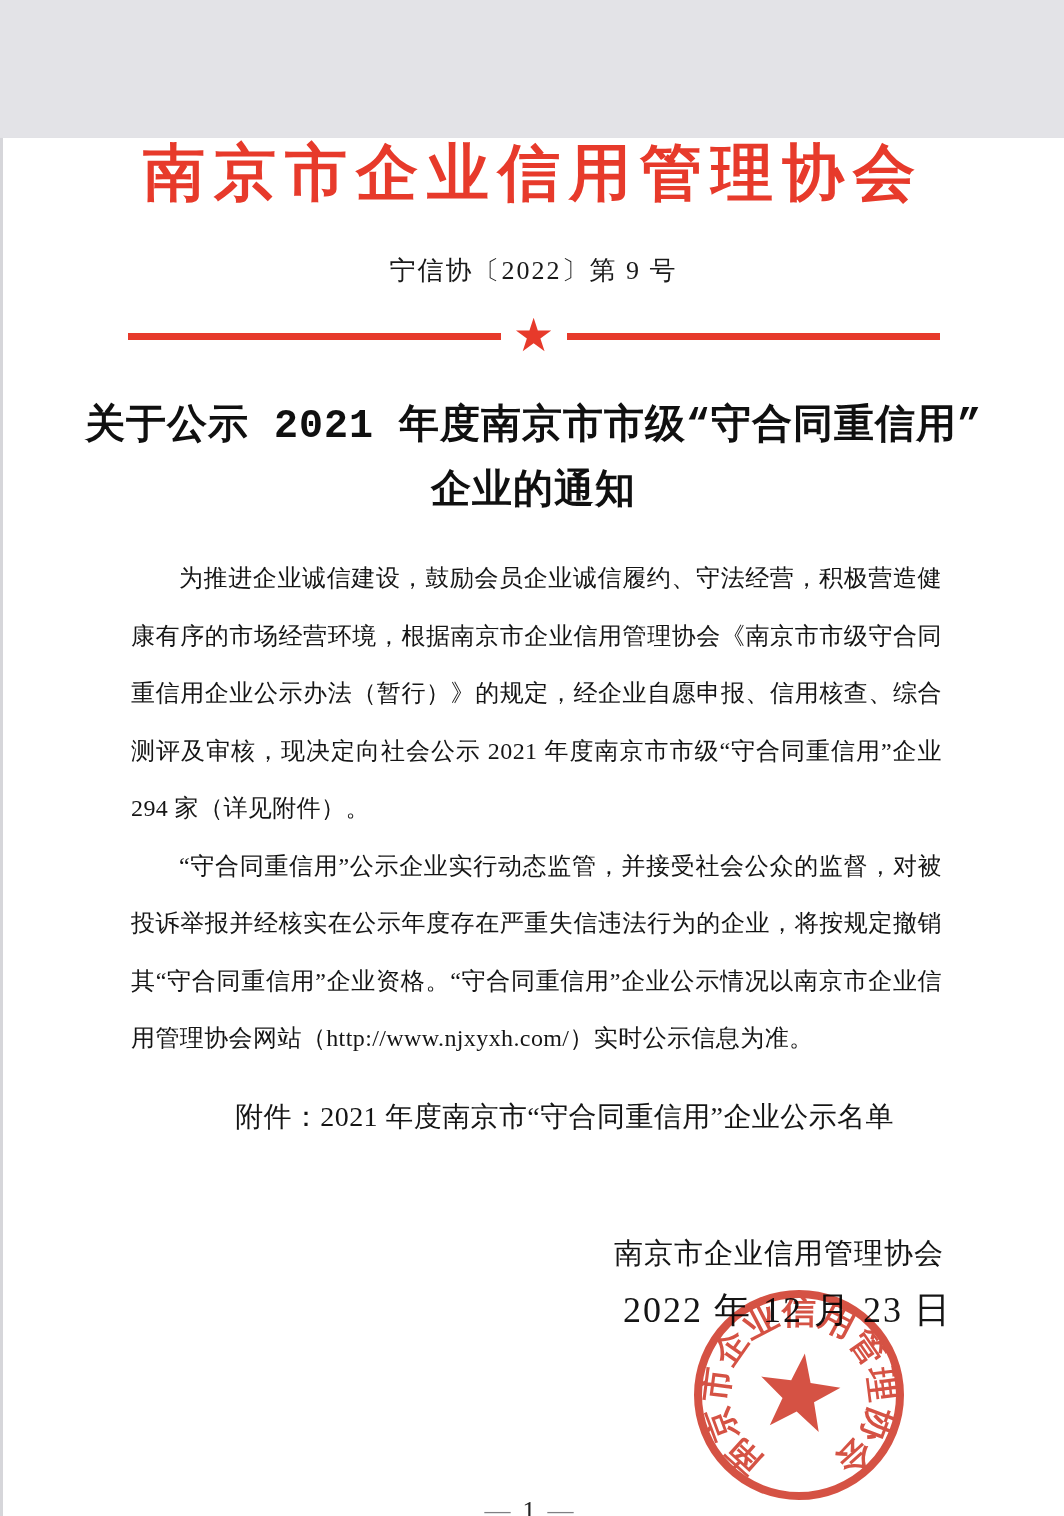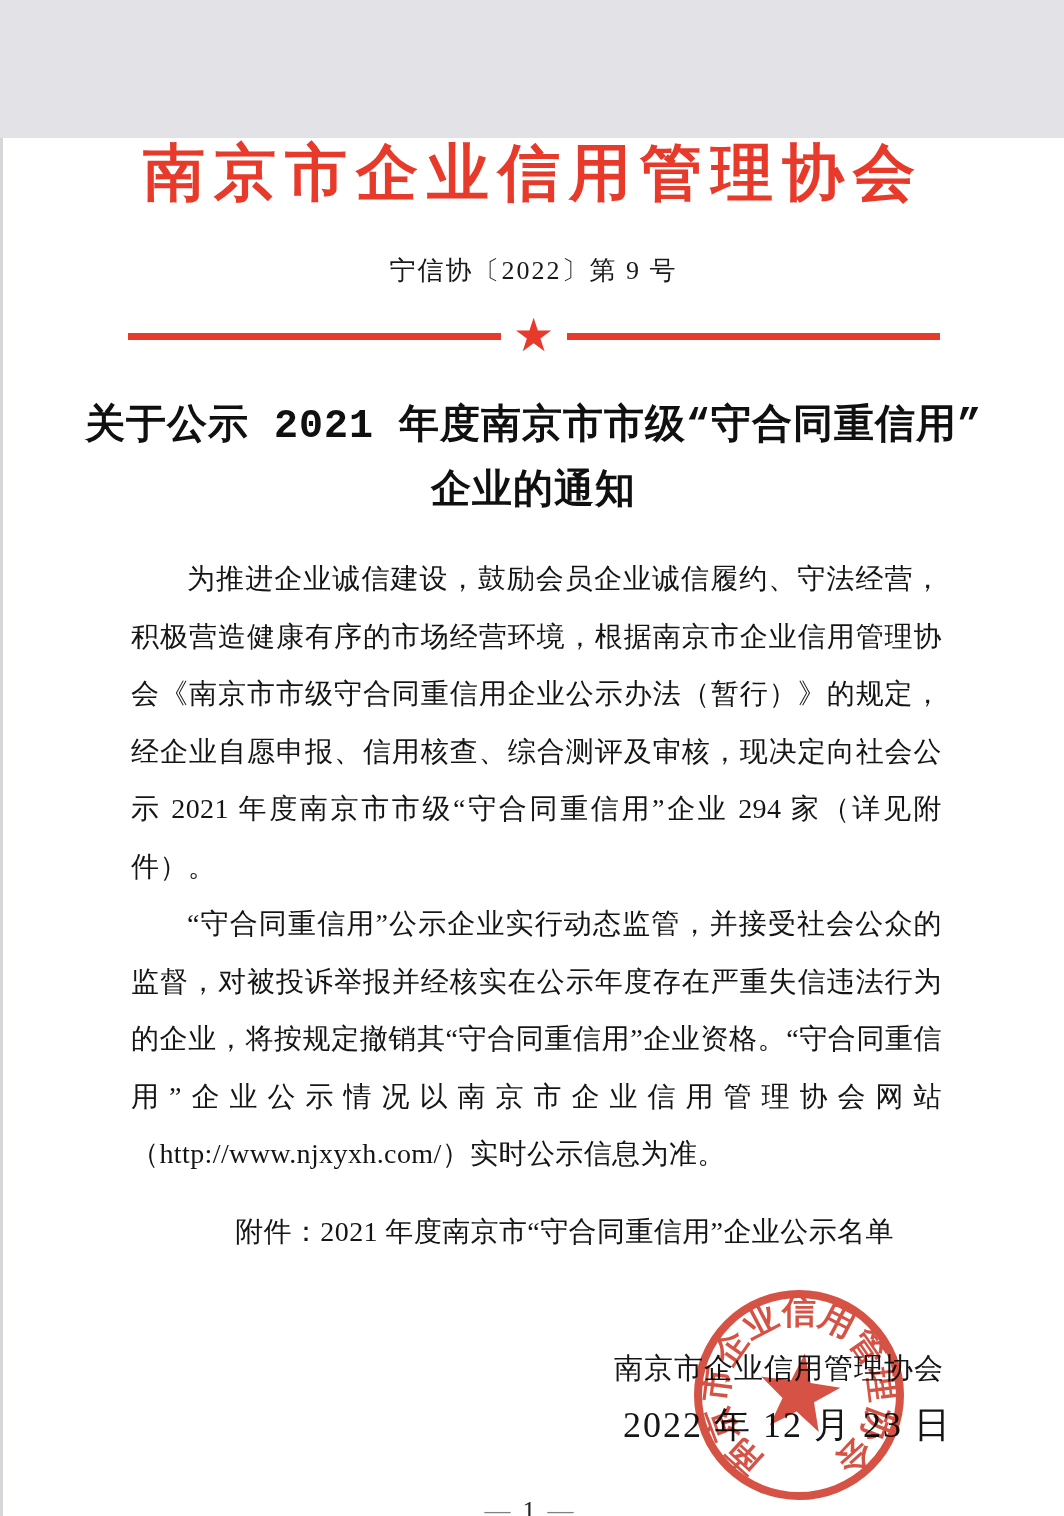--- a/index.html
+++ b/index.html
@@ -73,21 +73,21 @@
     line-height: 65px;
     letter-spacing: 1px;
     color: #101010;
   }
 
   
   .body-text {
     margin: 26px 122px 0 128px; 
   }
   .body-text p {
-    font-size: 28px;
+    font-size: 24px;
     line-height: 57.5px;
     text-align: justify;
     text-indent: 2em;
     letter-spacing: 0.4px;
     color: #151515;
   }
   .attachment-line {
     margin-top: 20px;
     font-size: 28px;
     line-height: 57.5px;

